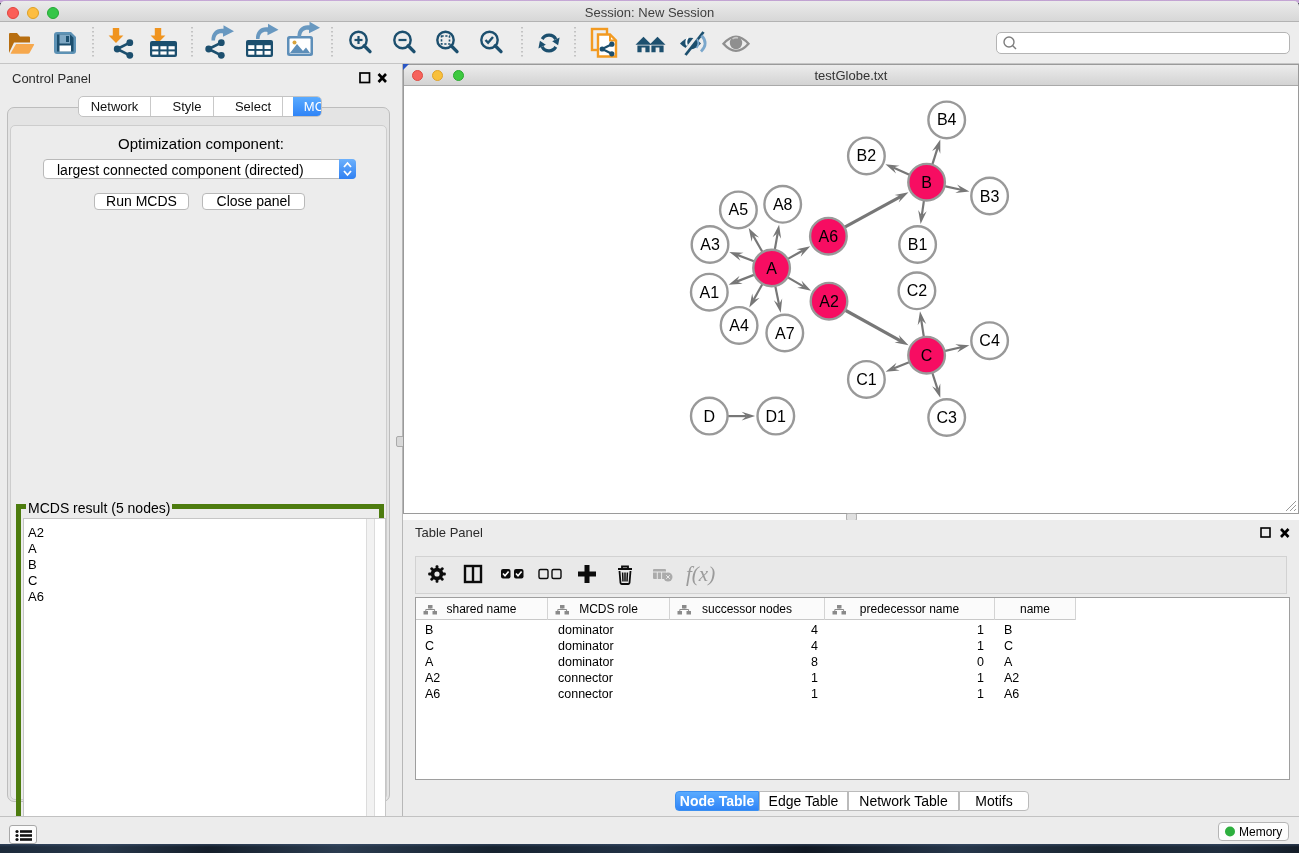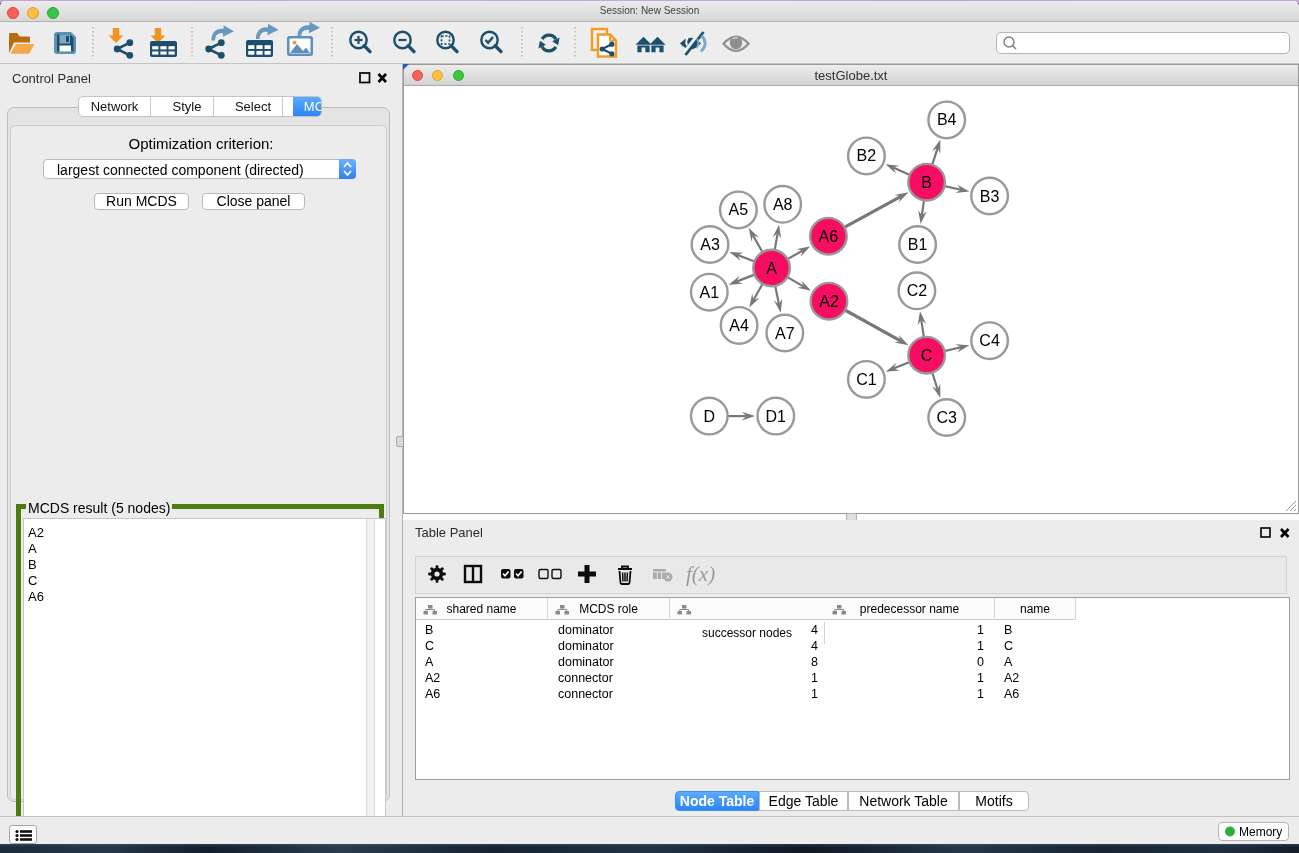--- a/index.html
+++ b/index.html
@@ -6,21 +6,21 @@
 html,body { width:1299px; height:853px; overflow:hidden; }
 body { font-family:"Liberation Sans", sans-serif; background:#16202c; position:relative; will-change:transform; }
 .abs { position:absolute; }
 
 #topstrip { position:absolute; left:0; top:0; width:1299px; height:3px;
   background:linear-gradient(90deg,#c2a3d3,#c8abd8 30%,#bfa0d0 70%,#c4a5d4); }
 #titlebar { position:absolute; left:0; top:1px; width:1299px; height:21px;
   background:linear-gradient(#ebebeb,#d7d7d7); border-bottom:1px solid #b3b3b3;
   border-radius:5px 5px 0 0; }
 #titlebar .title { position:absolute; left:0; right:0; top:4px; text-align:center;
-  font-size:10px; color:#404040; }
+  font-size:13px; color:#404040; }
 .tl { position:absolute; top:6px; width:12px; height:12px; border-radius:50%; }
 #tl-r { left:7px;  background:#fb5e57; border:0.5px solid #e2443d; }
 #tl-y { left:27px; background:#fdbd40; border:0.5px solid #dfa023; }
 #tl-g { left:47px; background:#35c649; border:0.5px solid #26a835; }
 
 #toolbar { position:absolute; left:0; top:22px; width:1299px; height:42px;
   background:#ededed; border-bottom:1px solid #c5c5c5; }
 #searchbox { position:absolute; left:996px; top:10px; width:294px; height:22px;
   background:#fff; border:1px solid #b4b4b4; border-radius:5px; }
 
@@ -211,21 +211,21 @@
     </svg>
   <div id="cp-outer">
       <div id="cp-inner"></div>
     </div>
   <div id="cp-tabs">
     <div class="tab" style="width:72px">Network</div>
     <div class="tab" style="width:53px">Style</div>
     <div class="tab" style="width:59px">Select</div>
     <div class="tab sel" style="width:60px">MCDS</div>
   </div>
-  <div id="optlabel">Optimization criterion:</div>
+  <div id="optlabel">Optimization component:</div>
   <div id="dropdown">
     <span class="dtext">largest connected component (directed)</span>
     <span class="spin">
         <svg width="17" height="20" style="position:absolute;left:0;top:0">
           <path d="M5,8 L8.5,4 L12,8" stroke="#fff" stroke-width="1.8" fill="none"></path>
           <path d="M5,12 L8.5,16 L12,12" stroke="#fff" stroke-width="1.8" fill="none"></path>
         </svg>
       </span>
   </div>
   <div class="btn" style="left:94px; top:129px; width:95px; font-size:14px;">Run MCDS</div>
@@ -394,21 +394,21 @@
           <line x1="250.2" y1="18.2" x2="253.8" y2="21.8"></line>
           <line x1="253.8" y1="18.2" x2="250.2" y2="21.8"></line>
         </g>
         <text x="270" y="24" font-family="Liberation Serif, serif" font-style="italic" font-size="21" fill="#9b9b9b">f(x)</text>
       </svg>
     </div>
   <div id="ttable">
     <div id="thead">
         <div class="hcell" style="left:0px; width:132px;">shared name</div>
         <div class="hcell" style="left:132px; width:122px;">MCDS role</div>
-        <div class="hcell" style="left:254px; width:155px;margin-top:24px;">successor nodes</div>
+        <div class="hcell" style="left:254px; width:155px;">successor nodes</div>
         <div class="hcell" style="left:409px; width:170px;">predecessor name</div>
         <div class="hcell" style="left:579px; width:81px;">name</div>
         <svg width="660" height="22" style="position:absolute;left:0;top:0">
           <g fill="#8a8a8a">
             <rect x="12" y="7" width="4.5" height="3.5"></rect>
             <rect x="7.5" y="13" width="4.5" height="3.5"></rect>
             <rect x="16.5" y="13" width="4.5" height="3.5"></rect>
           </g>
           <path d="M14.2,10.5 v1 M9.8,11.5 h8.8 M9.8,11.5 v1.5 M18.6,11.5 v1.5" stroke="#8a8a8a" stroke-width="1" fill="none"></path>
           <g fill="#8a8a8a">

